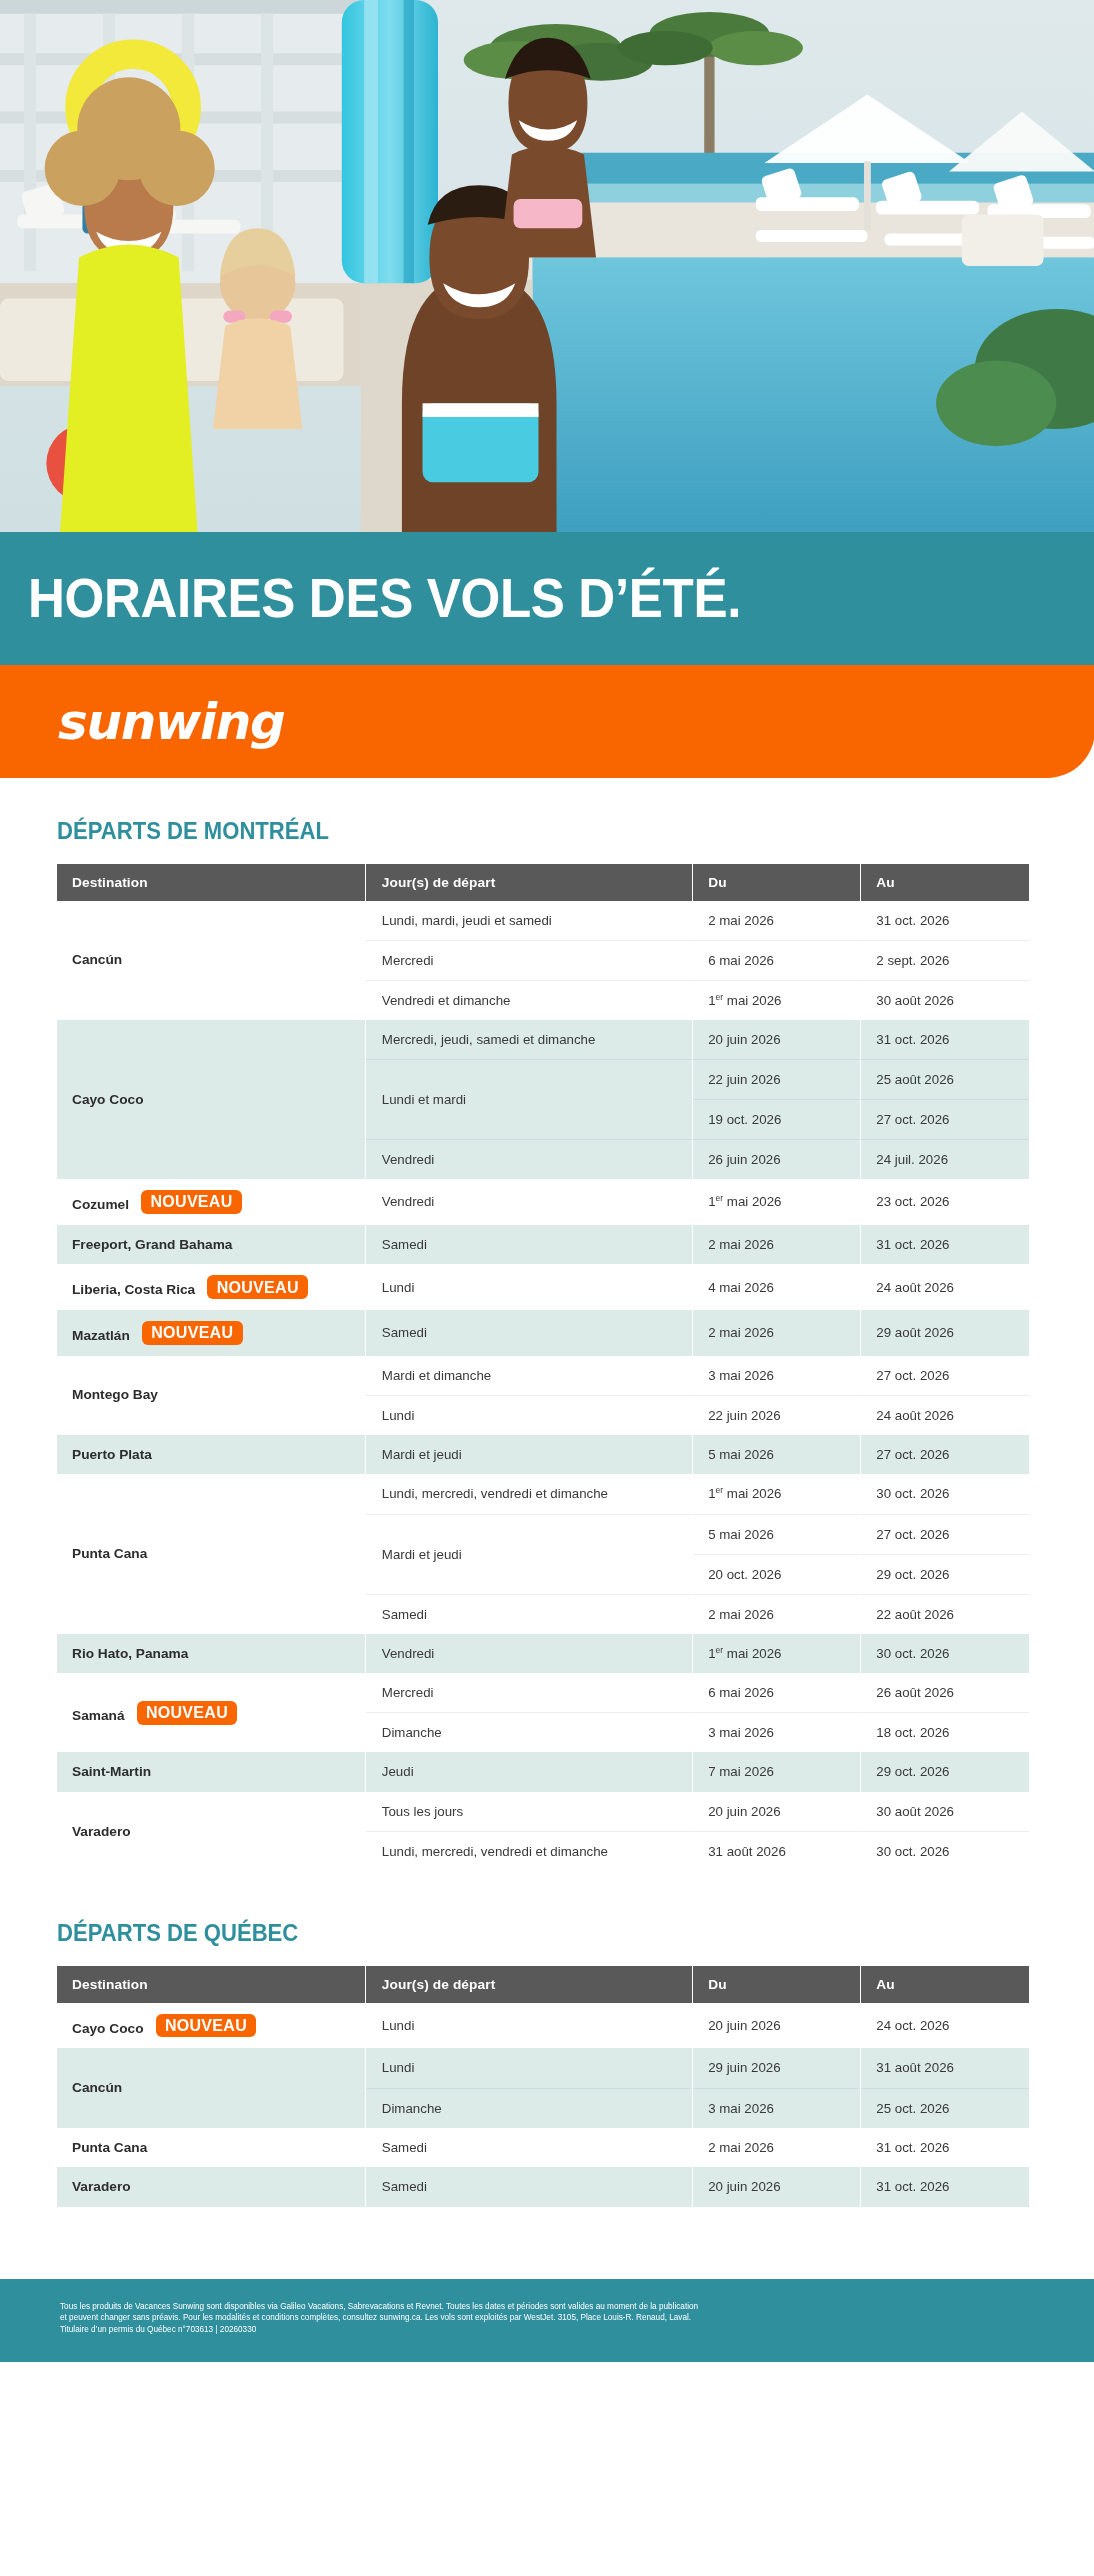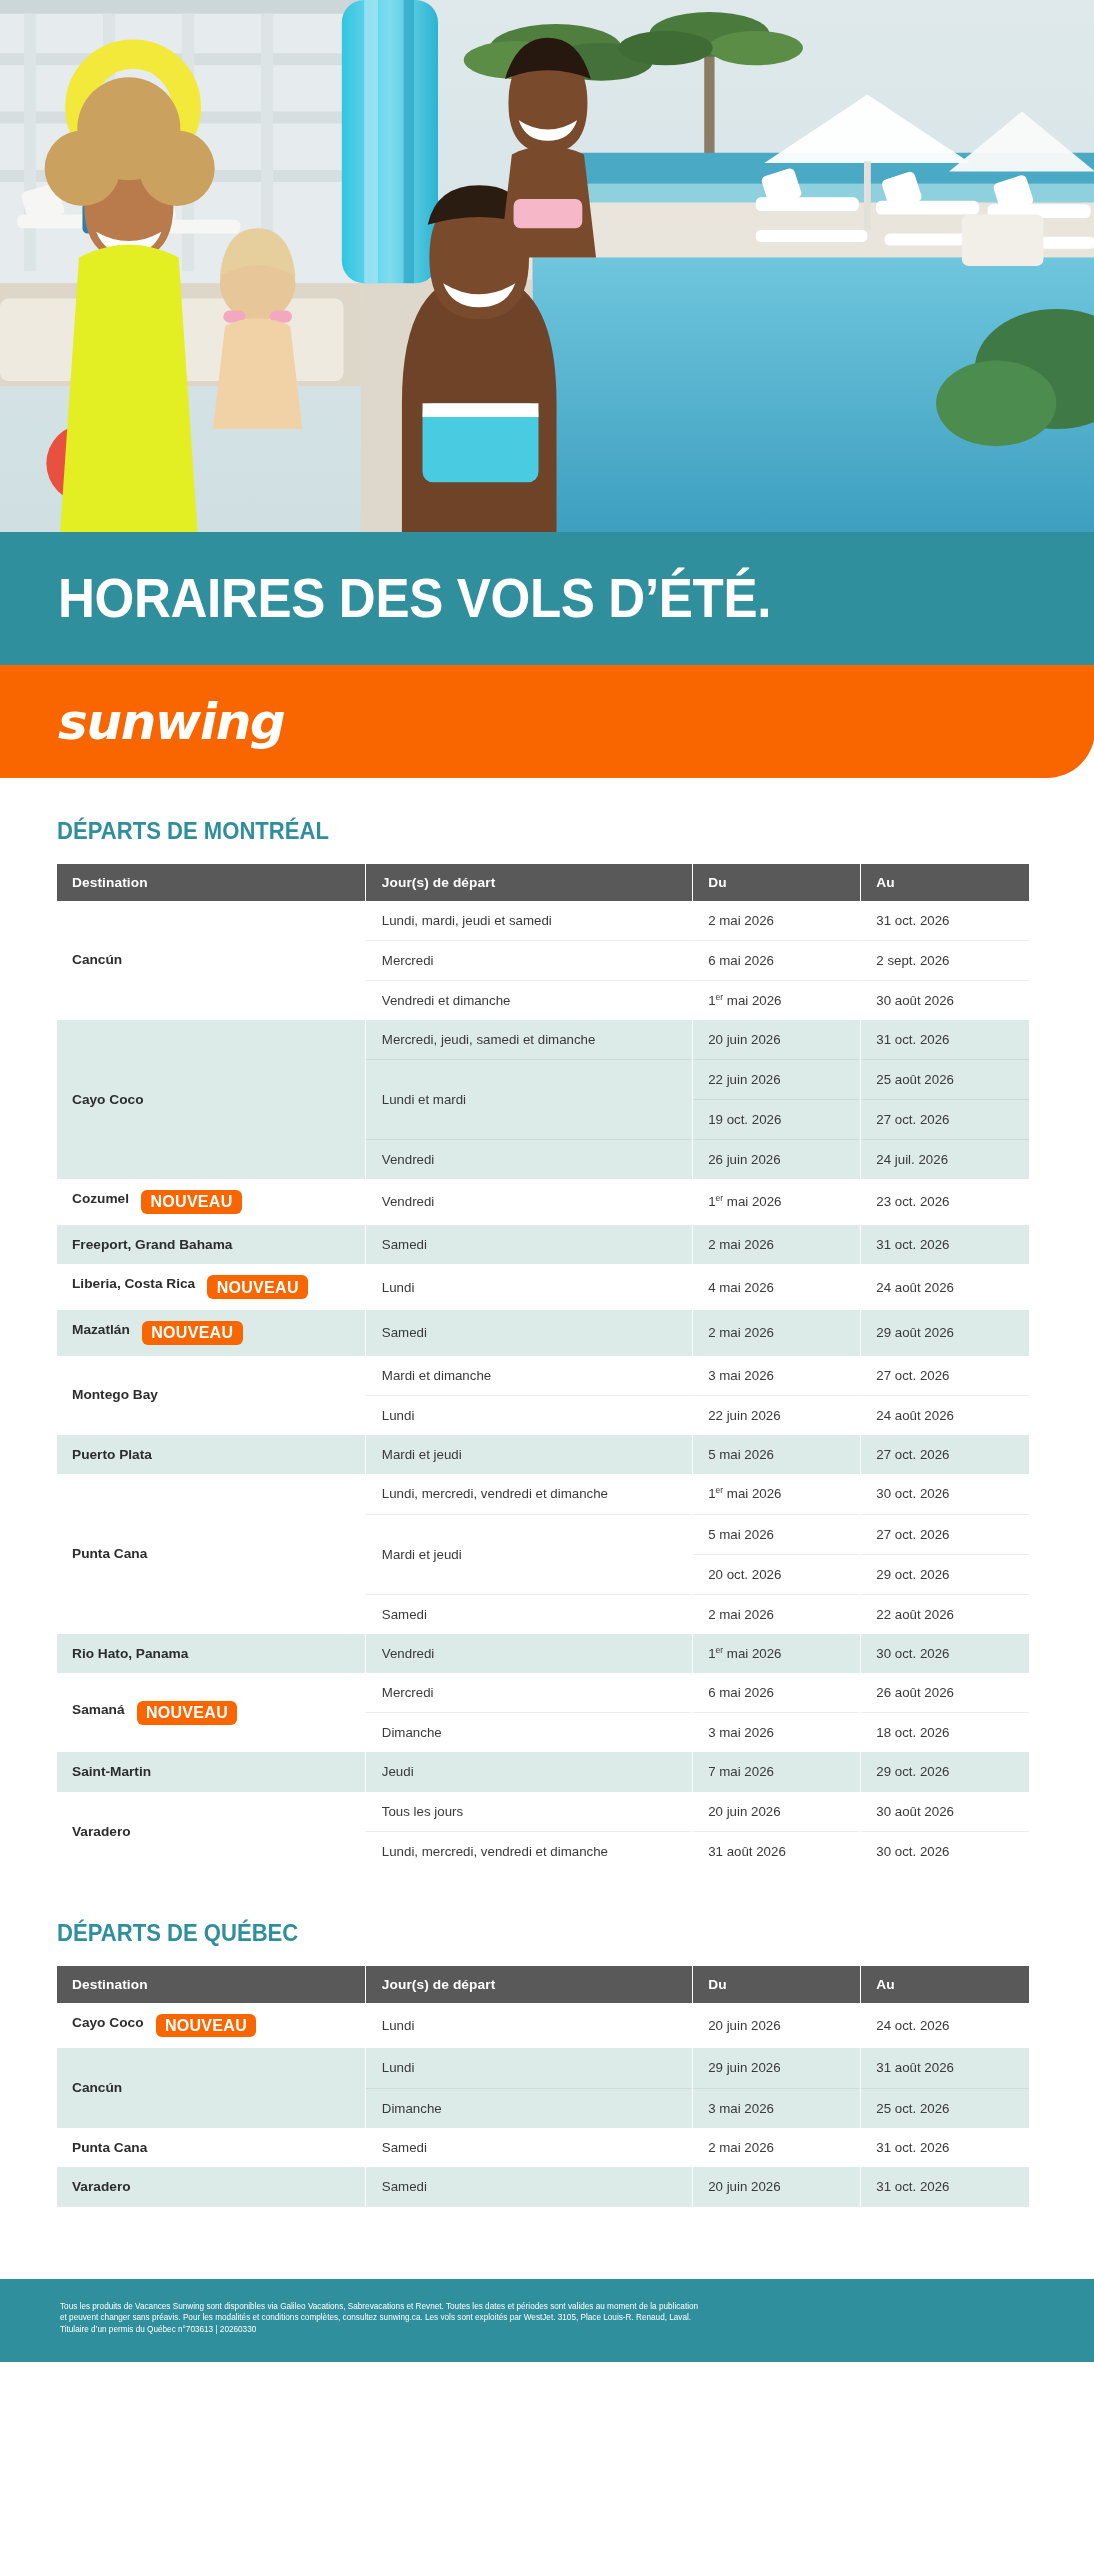--- a/index.html
+++ b/index.html
@@ -25,21 +25,21 @@
     background: #bfd8dd;
   }
   .hero svg { display: block; width: 1095px; height: 532px; }
 
   
   .title-band {
     background: #2f8f9d;
     height: 133px;
     display: flex;
     align-items: center;
-    padding-left: 58px;
+    padding-left: 28px;
   }
   .title-band h1 {
     color: #ffffff;
     font-size: 55px;
     line-height: 1;
     letter-spacing: -0.4px;
     font-weight: 800;
     font-family: "Liberation Sans", sans-serif;
     transform: scaleX(0.93);
     transform-origin: left center;
@@ -116,21 +116,21 @@
   tr.band-tint  td { background: #dceae8; }
 
   td.dest {
     font-weight: 700;
     color: #2d2d2d;
     font-size: 13.7px;
     white-space: nowrap;
   }
   td.dest .dest-inner {
     display: flex;
-    align-items: flex-start;
+    align-items: flex-end;
     gap: 12px;
   }
   td.sub { border-top: 0.9px solid #eceeee; }
   tr.band-tint td.sub { border-top: 0.9px solid #cadedb; }
 
   .badge {
     display: inline-block;
     background: #f96600;
     color: #ffffff;
     font-size: 16px;

